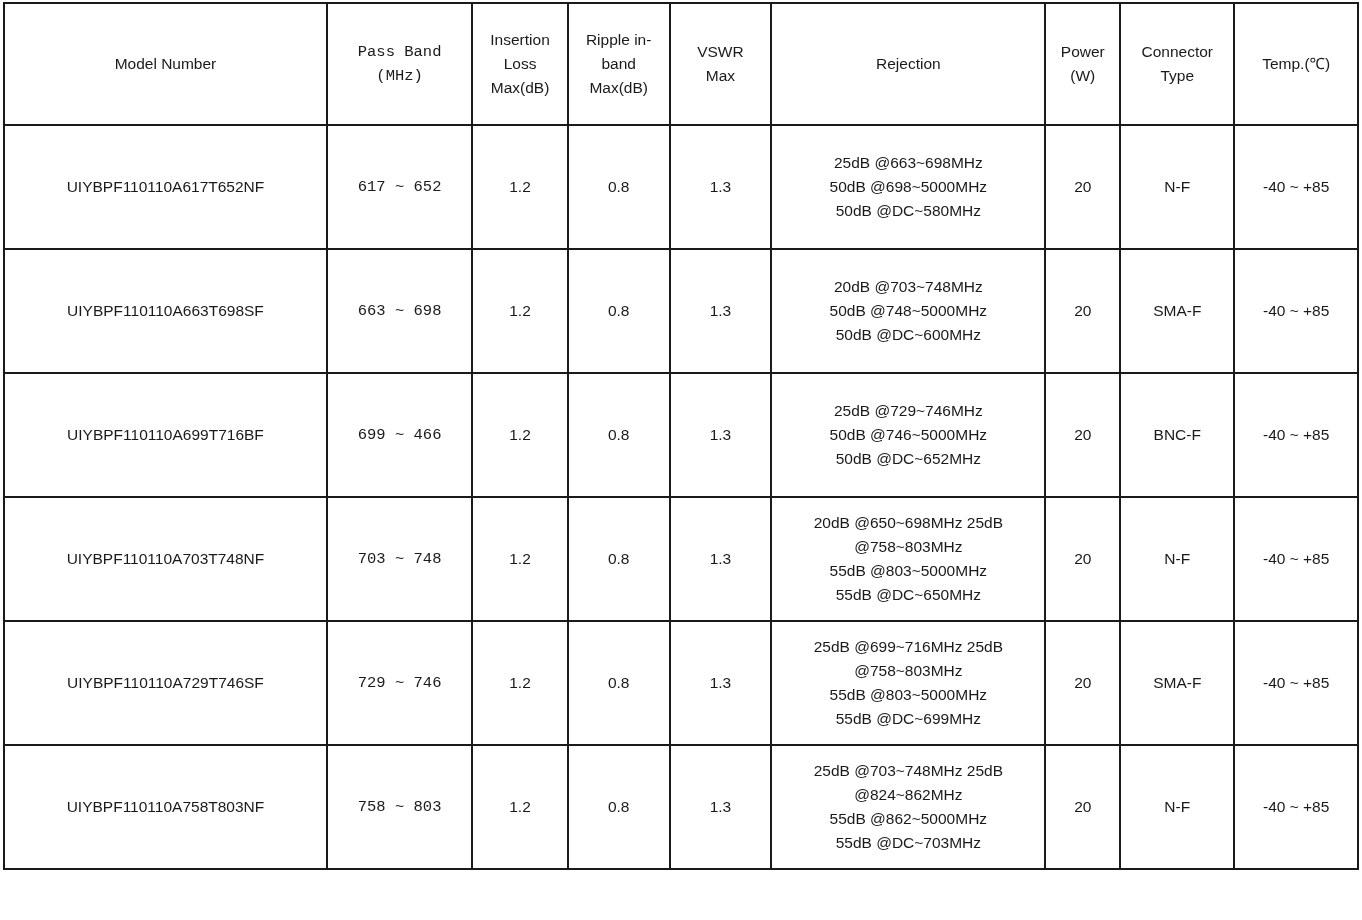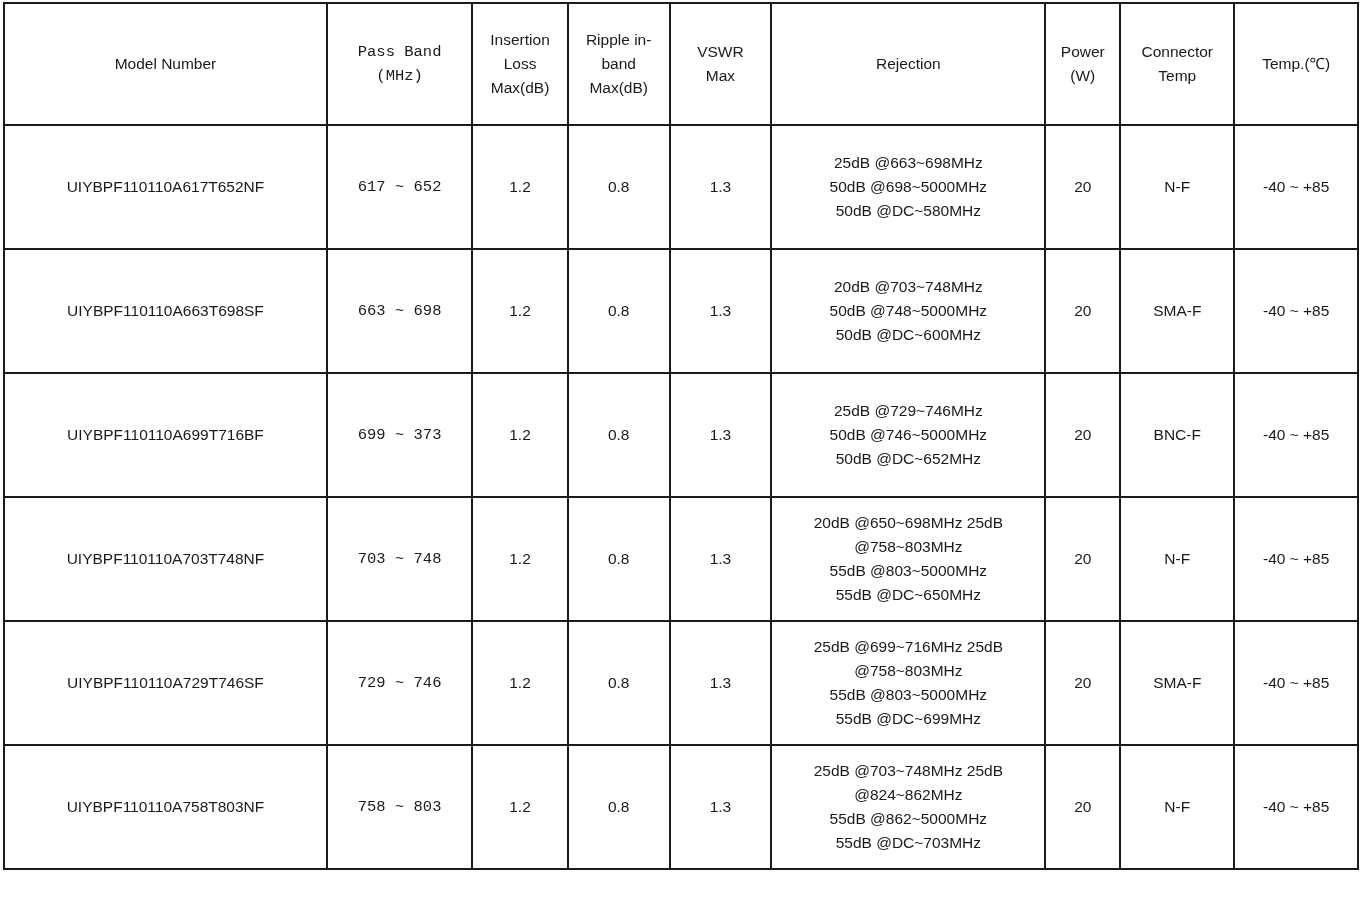--- a/index.html
+++ b/index.html
@@ -86,21 +86,21 @@
         </th>
       <th class="col-rej">
           <span class="hdr-line">Rejection</span>
         </th>
       <th class="col-power">
           <span class="hdr-line">Power</span>
           <span class="hdr-line">(W)</span>
         </th>
       <th class="col-conn">
           <span class="hdr-line">Connector</span>
-          <span class="hdr-line">Temp</span>
+          <span class="hdr-line">Type</span>
         </th>
       <th class="col-temp">
           <span class="hdr-line">Temp.(℃)</span>
         </th>
     </tr>
   </thead>
   <tbody>
       <tr>
         <td class="col-model">UIYBPF110110A617T652NF</td>
         <td class="col-pass">617 ~ 652</td>
@@ -126,21 +126,21 @@
           <span class="rej-line">20dB @703~748MHz</span>
           <span class="rej-line">50dB @748~5000MHz</span>
           <span class="rej-line">50dB @DC~600MHz</span>
         </td>
         <td class="col-power">20</td>
         <td class="col-conn">SMA-F</td>
         <td class="col-temp">-40 ~ +85</td>
       </tr>
       <tr>
         <td class="col-model">UIYBPF110110A699T716BF</td>
-        <td class="col-pass">699 ~ 373</td>
+        <td class="col-pass">699 ~ 466</td>
         <td class="col-il">1.2</td>
         <td class="col-ripple">0.8</td>
         <td class="col-vswr">1.3</td>
         <td class="col-rej rej-cell">
           <span class="rej-line">25dB @729~746MHz</span>
           <span class="rej-line">50dB @746~5000MHz</span>
           <span class="rej-line">50dB @DC~652MHz</span>
         </td>
         <td class="col-power">20</td>
         <td class="col-conn">BNC-F</td>

